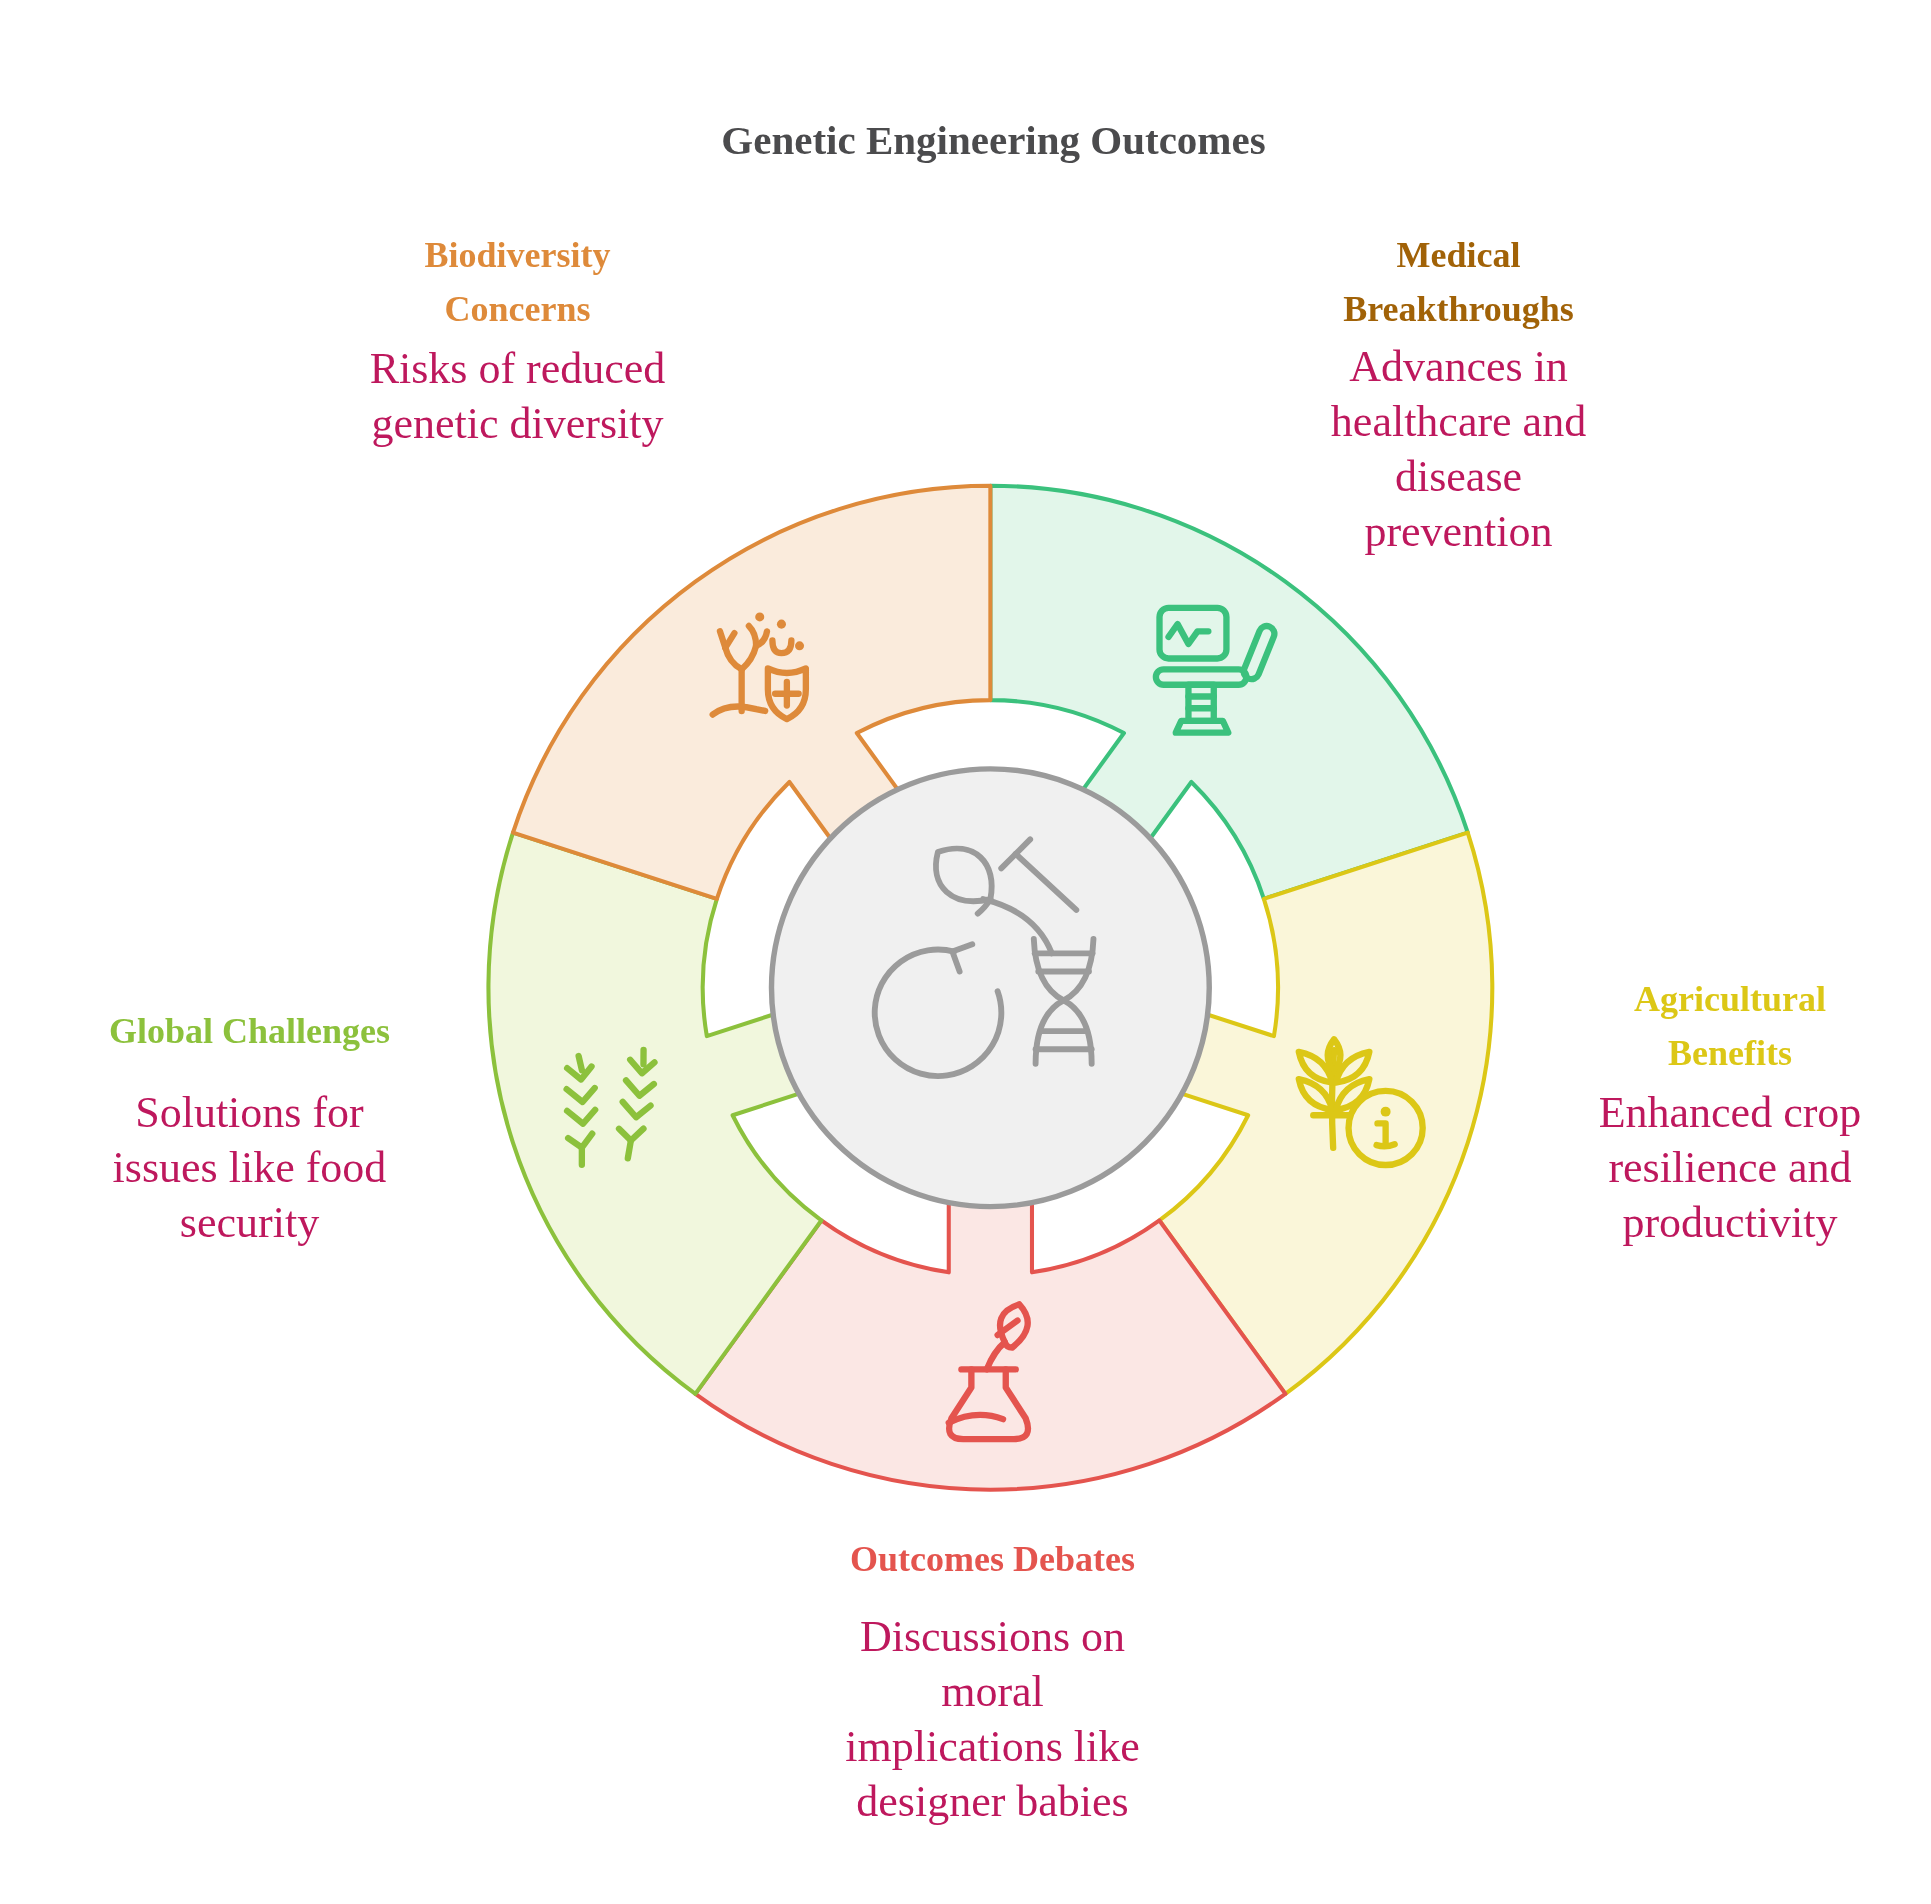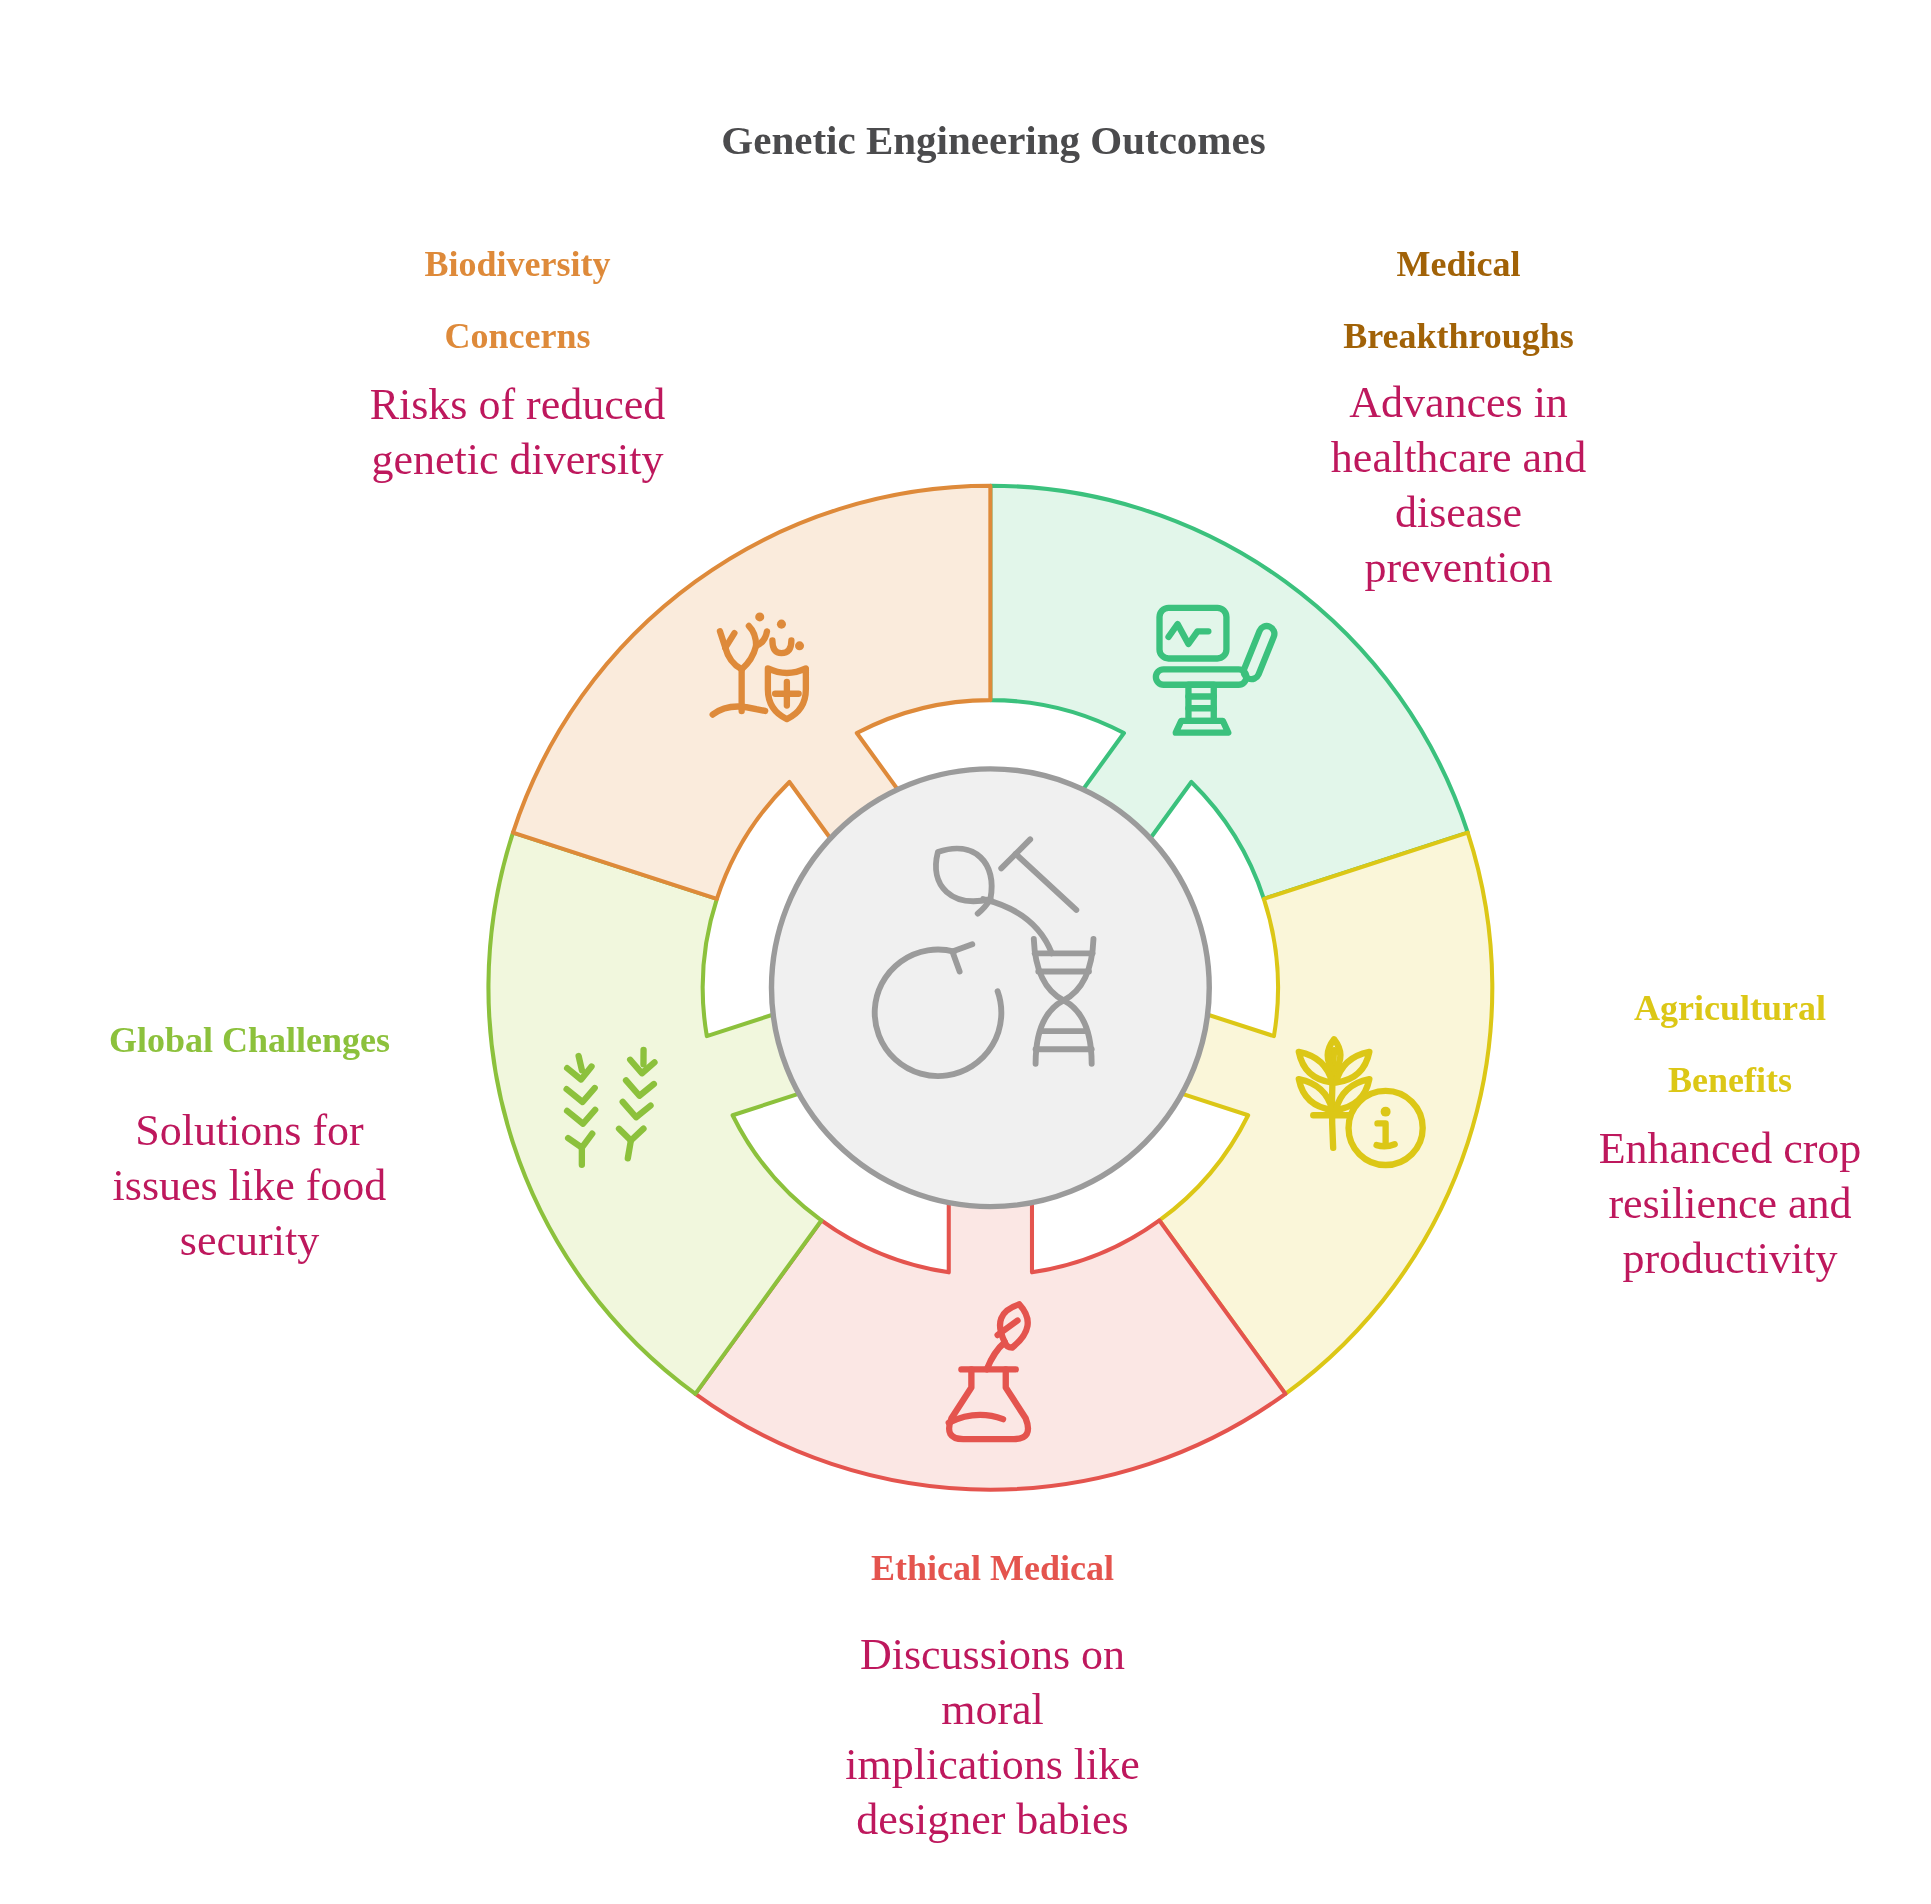--- a/index.html
+++ b/index.html
@@ -2,21 +2,21 @@
 <html style="font-size:14.5px"><head>
 <meta charset="utf-8">
 <style>
   html,body{margin:0;padding:0;background:#ffffff;}
   .canvas{position:relative;width:1931px;height:1904px;background:#ffffff;overflow:hidden;
           font-family:Liberation Serif, serif;}
   .diagram-svg{position:absolute;left:0;top:0;}
   .page-title{position:absolute;left:496px;top:116px;width:995px;text-align:center;
               font-size:41px;font-weight:bold;color:#4B4B4D;}
   .label-block{position:absolute;text-align:center;}
-  .label-heading{font-size:36px;font-weight:bold;line-height:72px;white-space:pre-line;}
+  .label-heading{font-size:36px;font-weight:bold;line-height:54px;white-space:pre-line;}
   .label-desc{font-size:44px;line-height:55px;color:#be185d;white-space:pre-line;}
   .seg-icon{stroke:currentColor;fill:none;stroke-width:7;stroke-linecap:round;stroke-linejoin:round;}
   .center-icon{stroke:currentColor;fill:none;stroke-width:6.5;stroke-linecap:round;stroke-linejoin:round;}
   .dot{fill:currentColor;stroke:none;}
 </style>
 </head>
 <body>
 
 <div class="canvas">
 
@@ -148,21 +148,21 @@
   </div>
 
   <div class="label-block" style="left:23.5px;top:1004px;width:452px;">
     <div class="label-heading" style="color: rgb(140, 193, 60);">Global Challenges</div>
     <div class="label-desc" style="margin-top:27px;">Solutions for
 issues like food
 security</div>
   </div>
 
   <div class="label-block" style="left:721px;top:1532px;width:543px;">
-    <div class="label-heading" style="color: rgb(228, 84, 78);">Ethical Medical</div>
+    <div class="label-heading" style="color: rgb(228, 84, 78);">Outcomes Debates</div>
     <div class="label-desc" style="margin-top:23px;">Discussions on
 moral
 implications like
 designer babies</div>
   </div>
 
 </div>
 
 
 </body></html>

